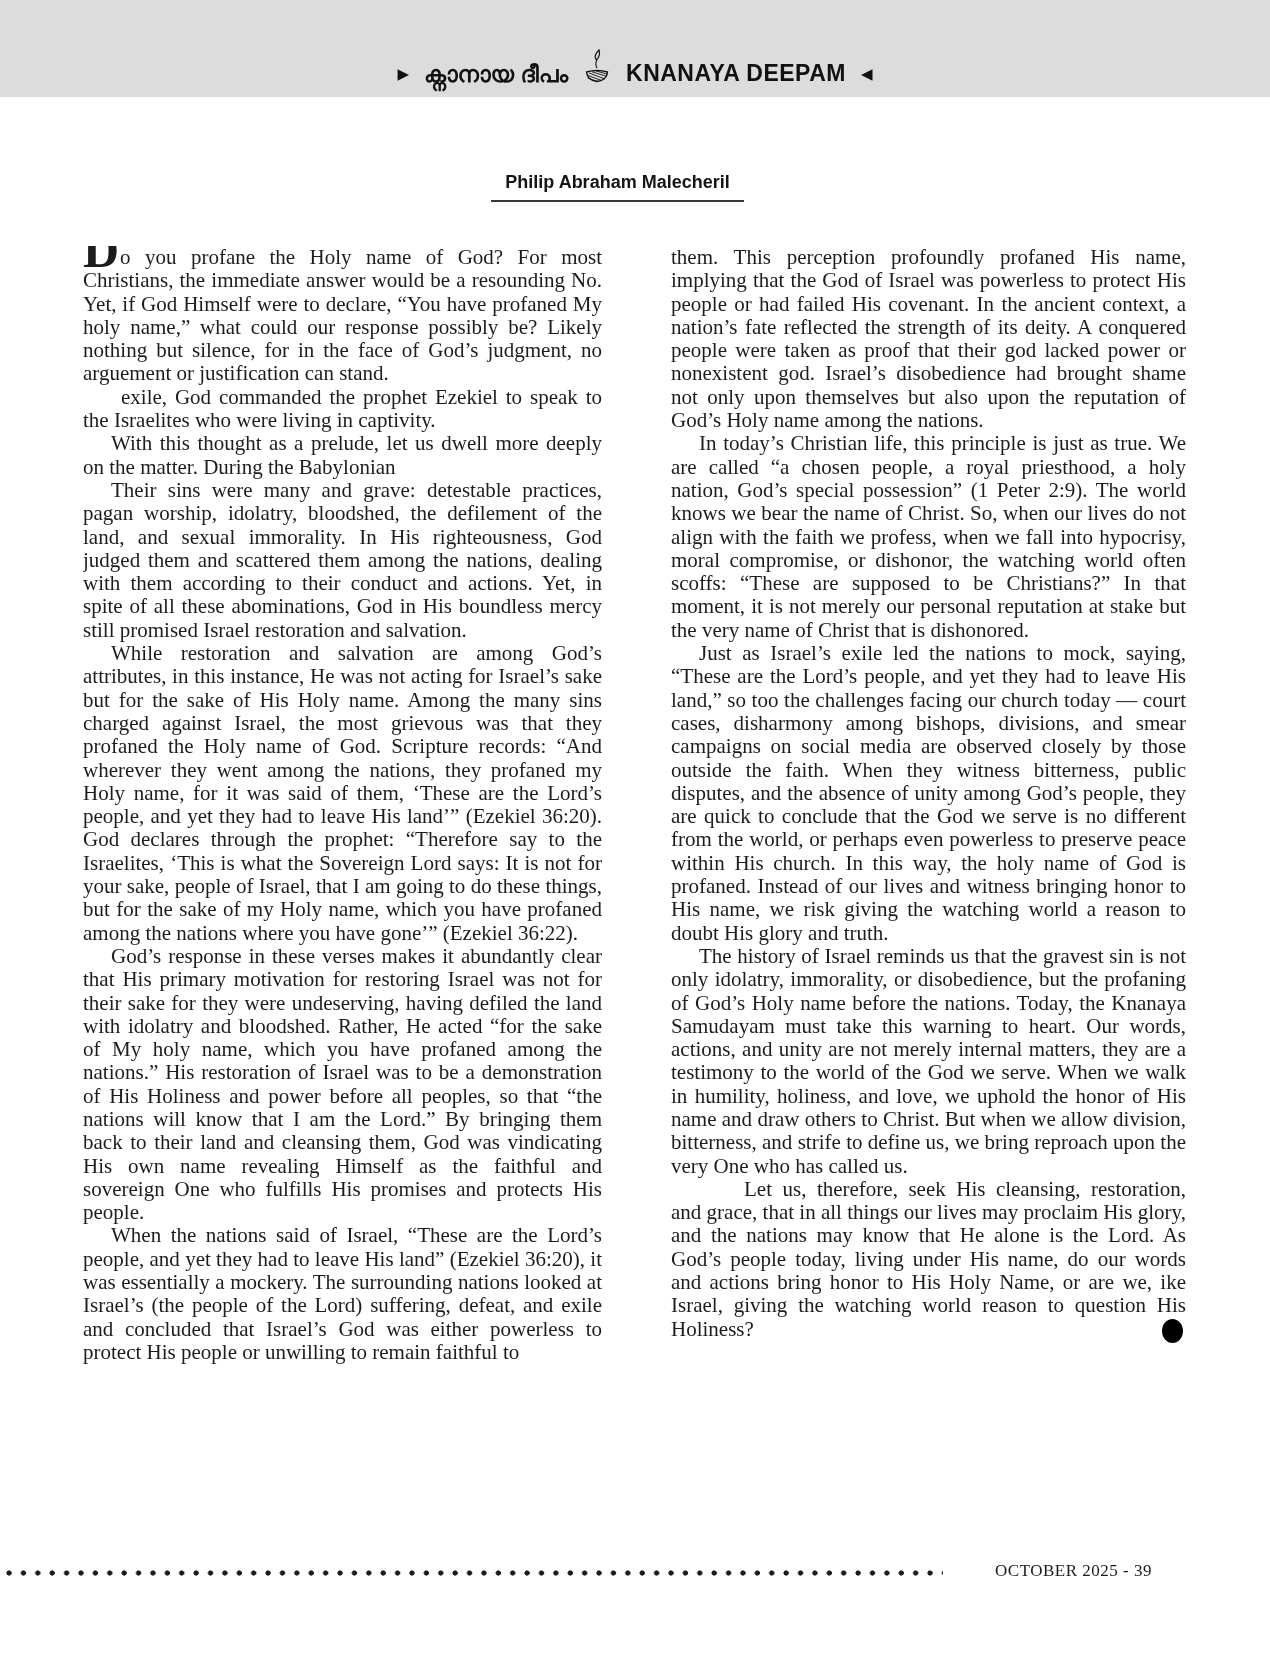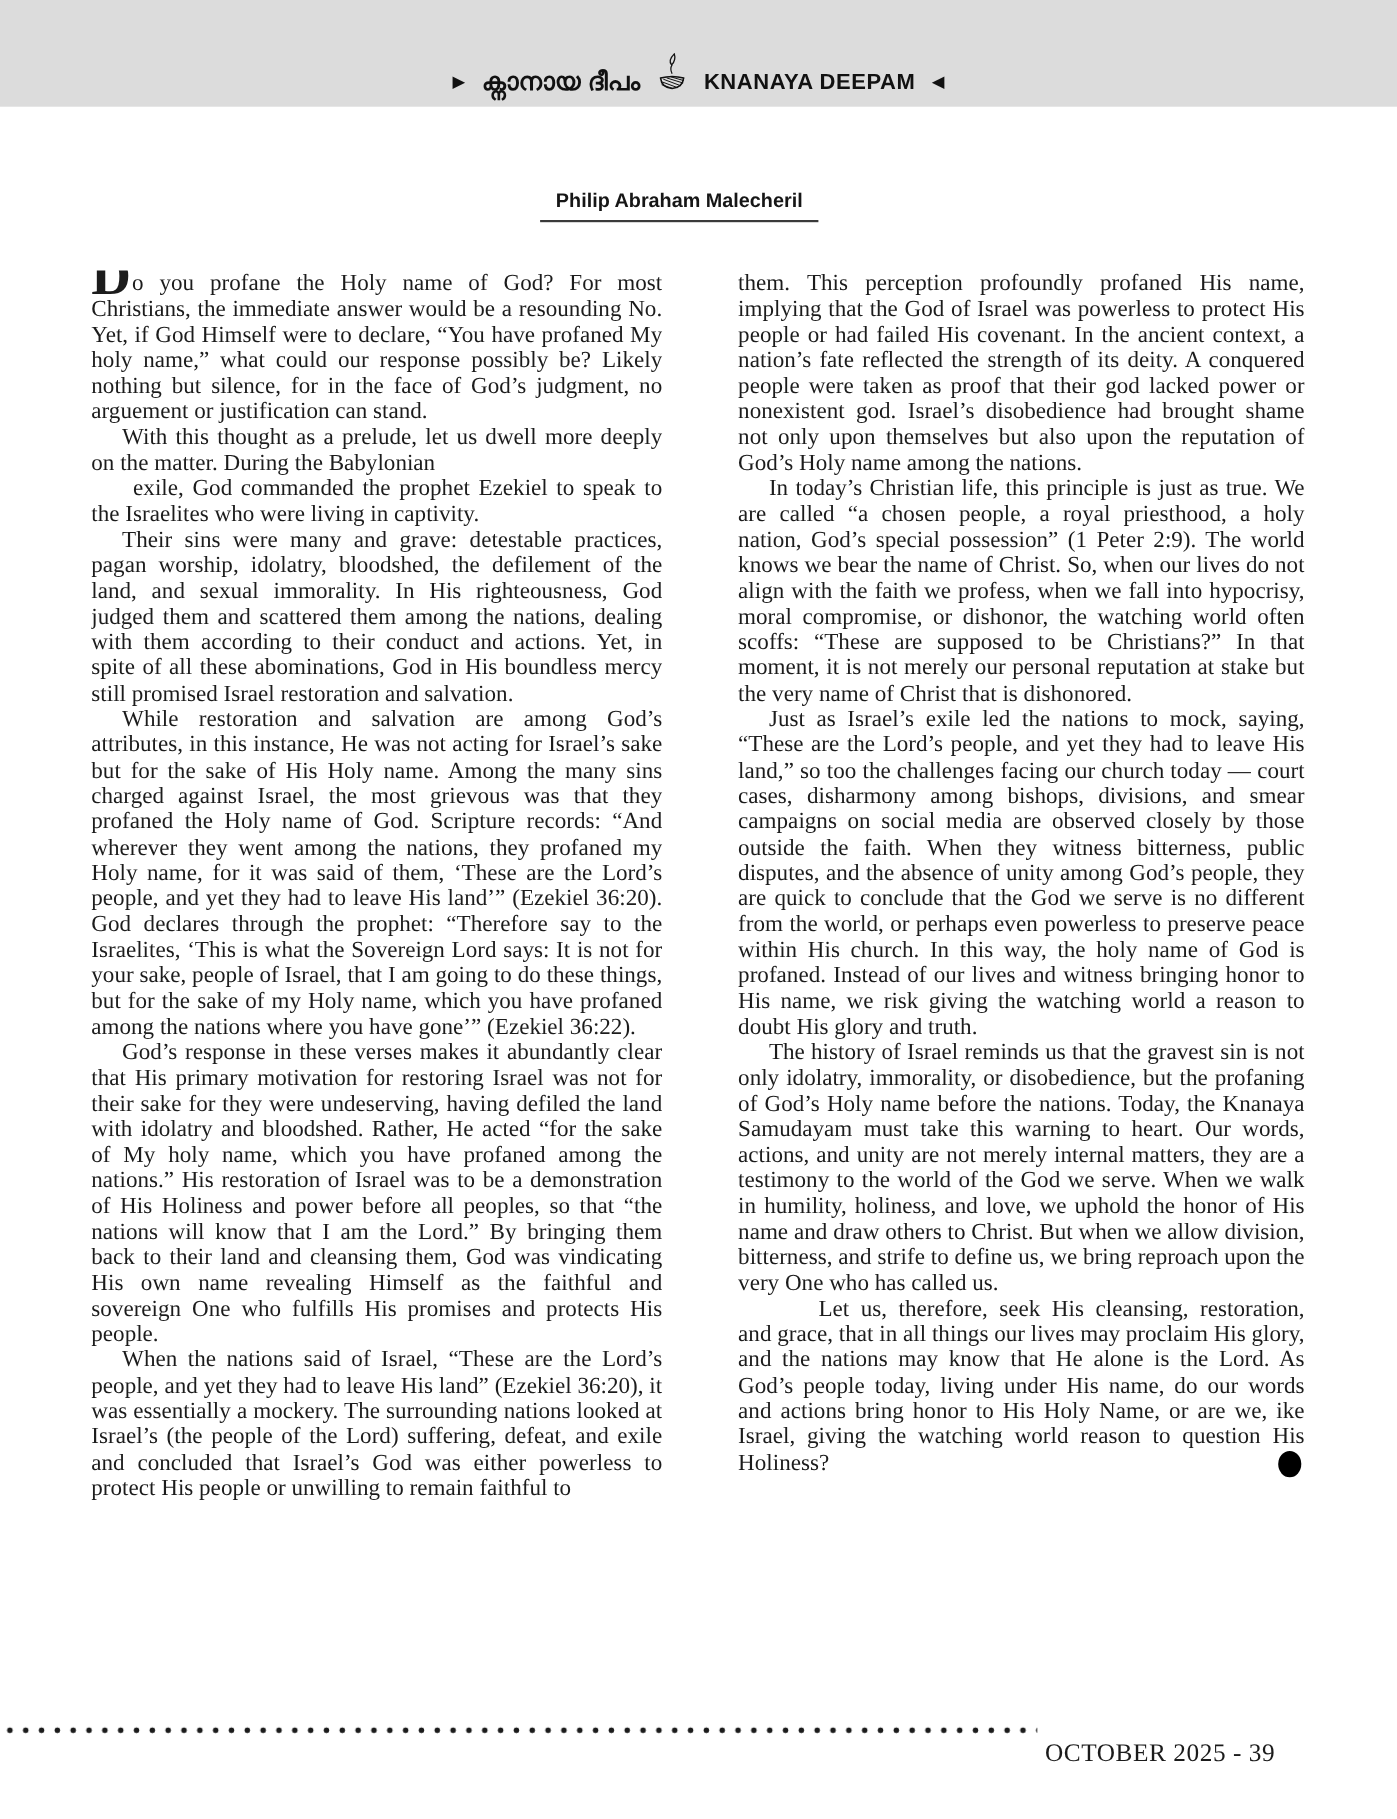--- a/index.html
+++ b/index.html
@@ -13,21 +13,21 @@
   }
   
   .header-band{
     position:absolute;top:0;left:0;width:1270px;height:97px;
     background:#dcdcdc;
     display:flex;align-items:flex-end;justify-content:center;
     gap:15px;padding-bottom:11px;box-sizing:border-box;
   }
   .header-band .arrow{font-family:"DejaVu Sans",sans-serif;font-size:15px;color:#111;line-height:1;transform:translateY(-4px);}
   .header-band .ml-title{font-family:"Liberation Sans","DejaVu Sans",sans-serif;font-weight:bold;font-size:23px;color:#111;line-height:1;}
-  .header-band .en-title{font-family:"Liberation Sans",sans-serif;font-weight:bold;font-size:20px;letter-spacing:.5px;color:#111;line-height:1;transform:translateY(-1px);}
+  .header-band .en-title{font-family:"Liberation Sans",sans-serif;font-weight:bold;font-size:23px;letter-spacing:.5px;color:#111;line-height:1;transform:translateY(-1px);}
   .lamp{transform:translateY(3px);}
   
   .article-title{
     position:absolute;top:110px;left:83px;width:1069px;
     text-align:center;white-space:nowrap;
     font-family:"Liberation Sans",sans-serif;font-weight:bold;
     font-size:40px;letter-spacing:-0.5px;word-spacing:7px;color:#161616;
   }
   .author-row{position:absolute;top:172px;left:83px;width:1069px;text-align:center;}
   .author{
@@ -57,21 +57,21 @@
   .endmark{display:inline-block;width:21px;height:24px;border-radius:50%;background:#000;margin-right:3px;}
   
   .footer-dots{
     position:absolute;left:5px;top:1568px;width:938px;height:10px;
     background-image:radial-gradient(circle at 4px 5px,#1b1b1b 2.3px,rgba(0,0,0,0) 2.9px);
     background-size:14.4px 10px;background-repeat:repeat-x;
   }
   .footer-issue{
     position:absolute;top:1561px;left:950px;width:202px;
     text-align:right;font-family:"Liberation Serif",serif;
-    font-size:23px;color:#1b1b1b;letter-spacing:.5px;white-space:nowrap;margin-top:20px;
+    font-size:17px;color:#1b1b1b;letter-spacing:.5px;white-space:nowrap;
   }
 </style>
 </head>
 <body>
 
 <div class="page">
 
   <div class="header-band">
     <span class="arrow">▶</span>
     <span class="ml-title">ക്നാനായ ദീപം</span>
@@ -87,22 +87,22 @@
     <span class="arrow">◀</span>
   </div>
 
 
   <div class="author-row">
     <span class="author">Philip Abraham Malecheril</span>
   </div>
 
   <div class="column left">
       <p class="para dropcap-para"><span class="dropcap">D</span>o you profane the Holy name of God? For most Christians, the immediate answer would be a resounding No. Yet, if God Himself were to declare, “You have profaned My holy name,” what could our response possibly be? Likely nothing but silence, for in the face of God’s judgment, no arguement or justification can stand.</p>
+      <p class="para exile-indent">exile, God commanded the prophet Ezekiel to speak to the Israelites who were living in captivity.</p>
       <p class="para normal">With this thought as a prelude, let us dwell more deeply on the matter. During the Babylonian</p>
-      <p class="para exile-indent">exile, God commanded the prophet Ezekiel to speak to the Israelites who were living in captivity.</p>
       <p class="para normal">Their sins were many and grave: detestable practices, pagan worship, idolatry, bloodshed, the defilement of the land, and sexual immorality. In His righteousness, God judged them and scattered them among the nations, dealing with them according to their conduct and actions. Yet, in spite of all these abominations, God in His boundless mercy still promised Israel restoration and salvation.</p>
       <p class="para normal">While restoration and salvation are among God’s attributes, in this instance, He was not acting for Israel’s sake but for the sake of His Holy name. Among the many sins charged against Israel, the most grievous was that they profaned the Holy name of God. Scripture records: “And wherever they went among the nations, they profaned my Holy name, for it was said of them, ‘These are the Lord’s people, and yet they had to leave His land’” (Ezekiel 36:20). God declares through the prophet: “Therefore say to the Israelites, ‘This is what the Sovereign Lord says: It is not for your sake, people of Israel, that I am going to do these things, but for the sake of my Holy name, which you have profaned among the nations where you have gone’” (Ezekiel 36:22).</p>
       <p class="para normal">God’s response in these verses makes it abundantly clear that His primary motivation for restoring Israel was not for their sake for they were undeserving, having defiled the land with idolatry and bloodshed. Rather, He acted “for the sake of My holy name, which you have profaned among the nations.” His restoration of Israel was to be a demonstration of His Holiness and power before all peoples, so that “the nations will know that I am the Lord.” By bringing them back to their land and cleansing them, God was vindicating His own name revealing Himself as the faithful and sovereign One who fulfills His promises and protects His people.</p>
       <p class="para normal">When the nations said of Israel, “These are the Lord’s people, and yet they had to leave His land” (Ezekiel 36:20), it was essentially a mockery. The surrounding nations looked at Israel’s (the people of the Lord) suffering, defeat, and exile and concluded that Israel’s God was either powerless to protect His people or unwilling to remain faithful to</p>
     </div>
 
   <div class="column right">
 
   <p class="para flush">them. This perception profoundly profaned His name, implying that the God of Israel was powerless to protect His people or had failed His covenant. In the ancient context, a nation’s fate reflected the strength of its deity. A conquered people were taken as proof that their god lacked power or nonexistent god. Israel’s disobedience had brought shame not only upon themselves but also upon the reputation of God’s Holy name among the nations.</p>
       <p class="para normal">In today’s Christian life, this principle is just as true. We are called “a chosen people, a royal priesthood, a holy nation, God’s special possession” (1 Peter 2:9). The world knows we bear the name of Christ. So, when our lives do not align with the faith we profess, when we fall into hypocrisy, moral compromise, or dishonor, the watching world often scoffs: “These are supposed to be Christians?” In that moment, it is not merely our personal reputation at stake but the very name of Christ that is dishonored.</p>

